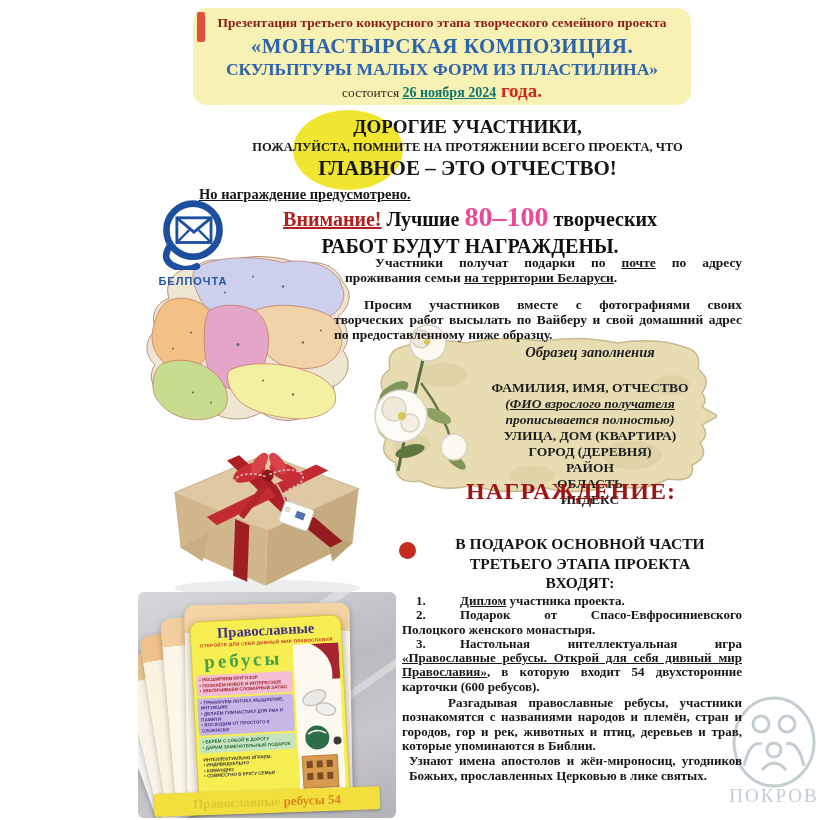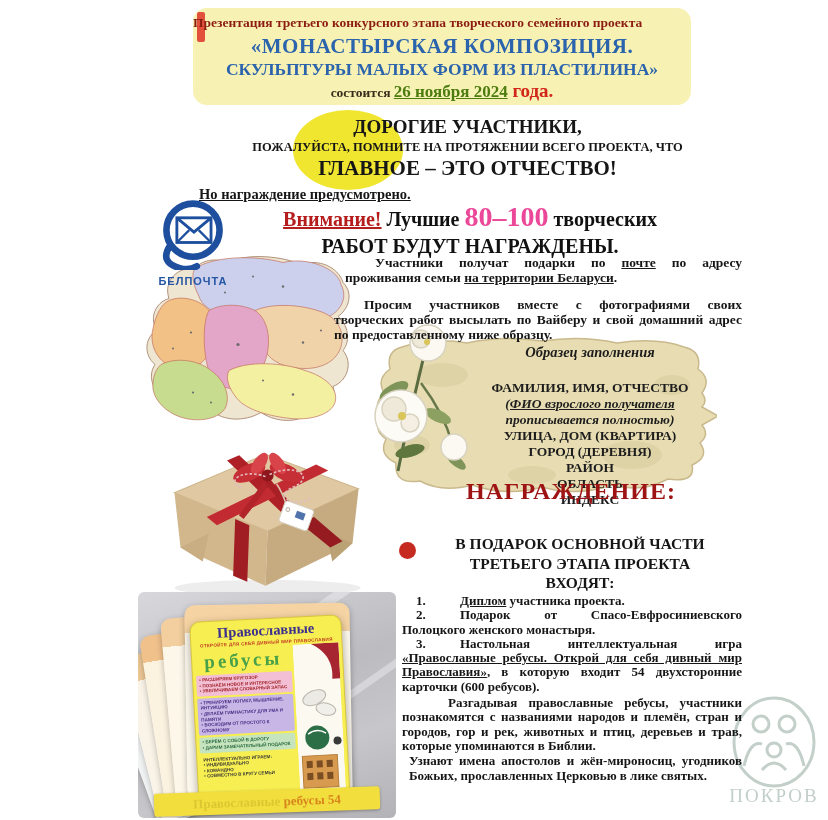--- a/index.html
+++ b/index.html
@@ -3,26 +3,26 @@
 <meta charset="utf-8">
 <style>
   html,body{margin:0;padding:0;background:#ffffff;}
   .canvas{position:relative;width:828px;height:820px;background:#ffffff;overflow:hidden;
           font-family:"Liberation Serif","DejaVu Serif",serif;color:#161616;}
   .abs{position:absolute;}
 
   
   .header-box{left:193px;top:8px;width:498px;height:97px;background:#f7f2b4;border-radius:14px;z-index:1;}
   .header-accent{position:absolute;left:4px;top:4px;width:8px;height:30px;background:#e2503c;border-radius:2px;}
-  .kicker{position:absolute;left:0;top:7px;width:100%;font-weight:bold;font-size:13.5px;color:#8c1c12;}
+  .kicker{position:absolute;left:0;top:7px;width:100%;text-align:center;font-weight:bold;font-size:13.5px;color:#8c1c12;}
   .title1{position:absolute;left:0;top:26px;width:100%;text-align:center;font-weight:bold;font-size:21px;color:#2b63ad;letter-spacing:.5px;}
   .title2{position:absolute;left:0;top:51px;width:100%;text-align:center;font-weight:bold;font-size:17.5px;color:#2b63ad;}
   .dateline{position:absolute;left:0;top:72px;width:100%;text-align:center;}
-  .date-prefix{font-weight:bold;font-size:13.5px;color:#3a2a1a;}
-  .date-red{font-weight:bold;font-size:17px;color:#4d7c0f;text-decoration:underline;}
+  .date-prefix{font-weight:normal;font-size:13.5px;color:#3a2a1a;}
+  .date-red{font-weight:bold;font-size:14px;color:#0f766e;text-decoration:underline;}
   .date-suffix{font-weight:bold;font-size:19px;color:#d22619;}
 
   
   .yellow-circle{left:293px;top:110px;width:110px;height:80px;border-radius:50%;background:#f0e62f;z-index:0;}
   .intro{left:195px;top:116px;width:545px;text-align:center;z-index:2;}
   .intro-l1{font-weight:bold;font-size:19px;}
   .intro-l2{font-weight:bold;font-size:12.5px;margin-top:2px;}
   .intro-l3{font-weight:bold;font-size:21px;margin-top:1px;}
   .note{left:199px;top:186px;font-weight:bold;font-size:14.5px;text-decoration:underline;z-index:2;}
 

